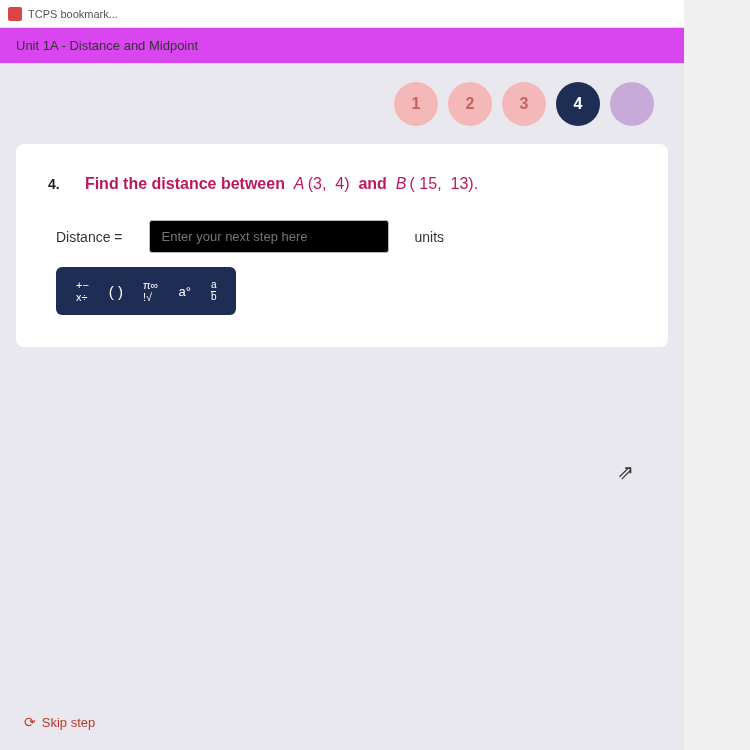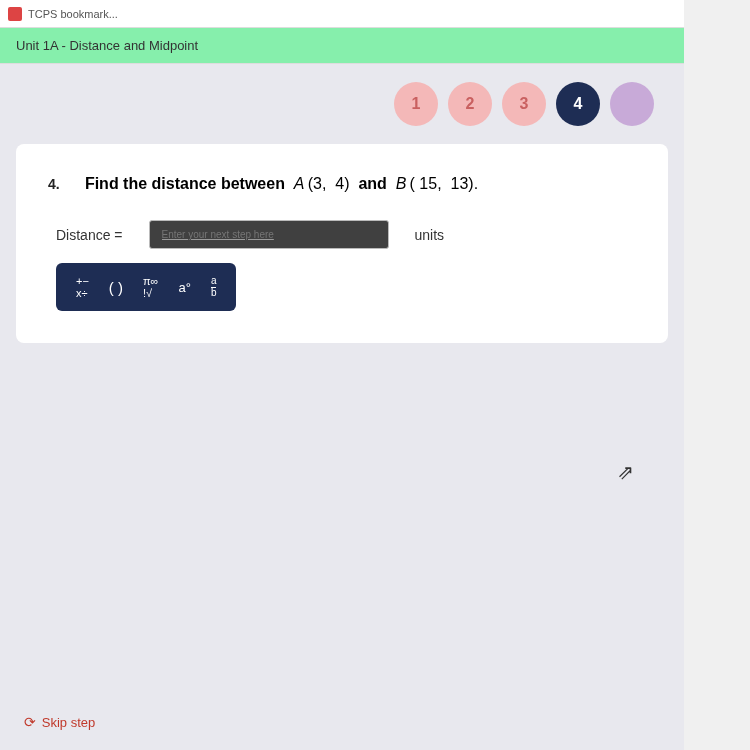--- a/index.html
+++ b/index.html
@@ -32,21 +32,21 @@
       border-radius: 2px;
       margin-right: 6px;
     }
 
     .top-bar-text {
       font-size: 11px;
       color: #555;
     }
 
     .unit-header {
-      background-color: #86efac;
+      background-color: #d946ef;
       padding: 10px 16px;
       font-size: 13px;
       color: #333;
       border-bottom: 1px solid #ddd;
     }
 
     .main-content {
       background-color: #e8e8ee;
       min-height: calc(750px - 60px);
       padding: 0;
@@ -93,21 +93,21 @@
 
     .question-label {
       font-size: 14px;
       font-weight: bold;
       color: #222;
       min-width: 28px;
     }
 
     .question-text {
       font-size: 16px;
-      color: #000000;
+      color: #be185d;
       line-height: 1.5;
     }
 
     .answer-row {
       display: flex;
       align-items: center;
       margin-top: 24px;
       margin-left: 8px;
       gap: 26px;
     }
@@ -115,26 +115,25 @@
     .distance-label {
       font-size: 14px;
       color: #333;
       white-space: nowrap;
     }
 
     .answer-input {
       border: 1px solid #bbb;
       border-radius: 3px;
       padding: 8px 12px;
-      font-size: 10px;
+      font-size: 13px;
       color: #999;
       width: 240px;
       outline: none;
-      background: #404040;
-      text-decoration: underline;
+      background: #000000;
     }
 
     .units-label {
       font-size: 14px;
       color: #333;
       text-align: right;
     }
 
     .toolbar {
       display: flex;

